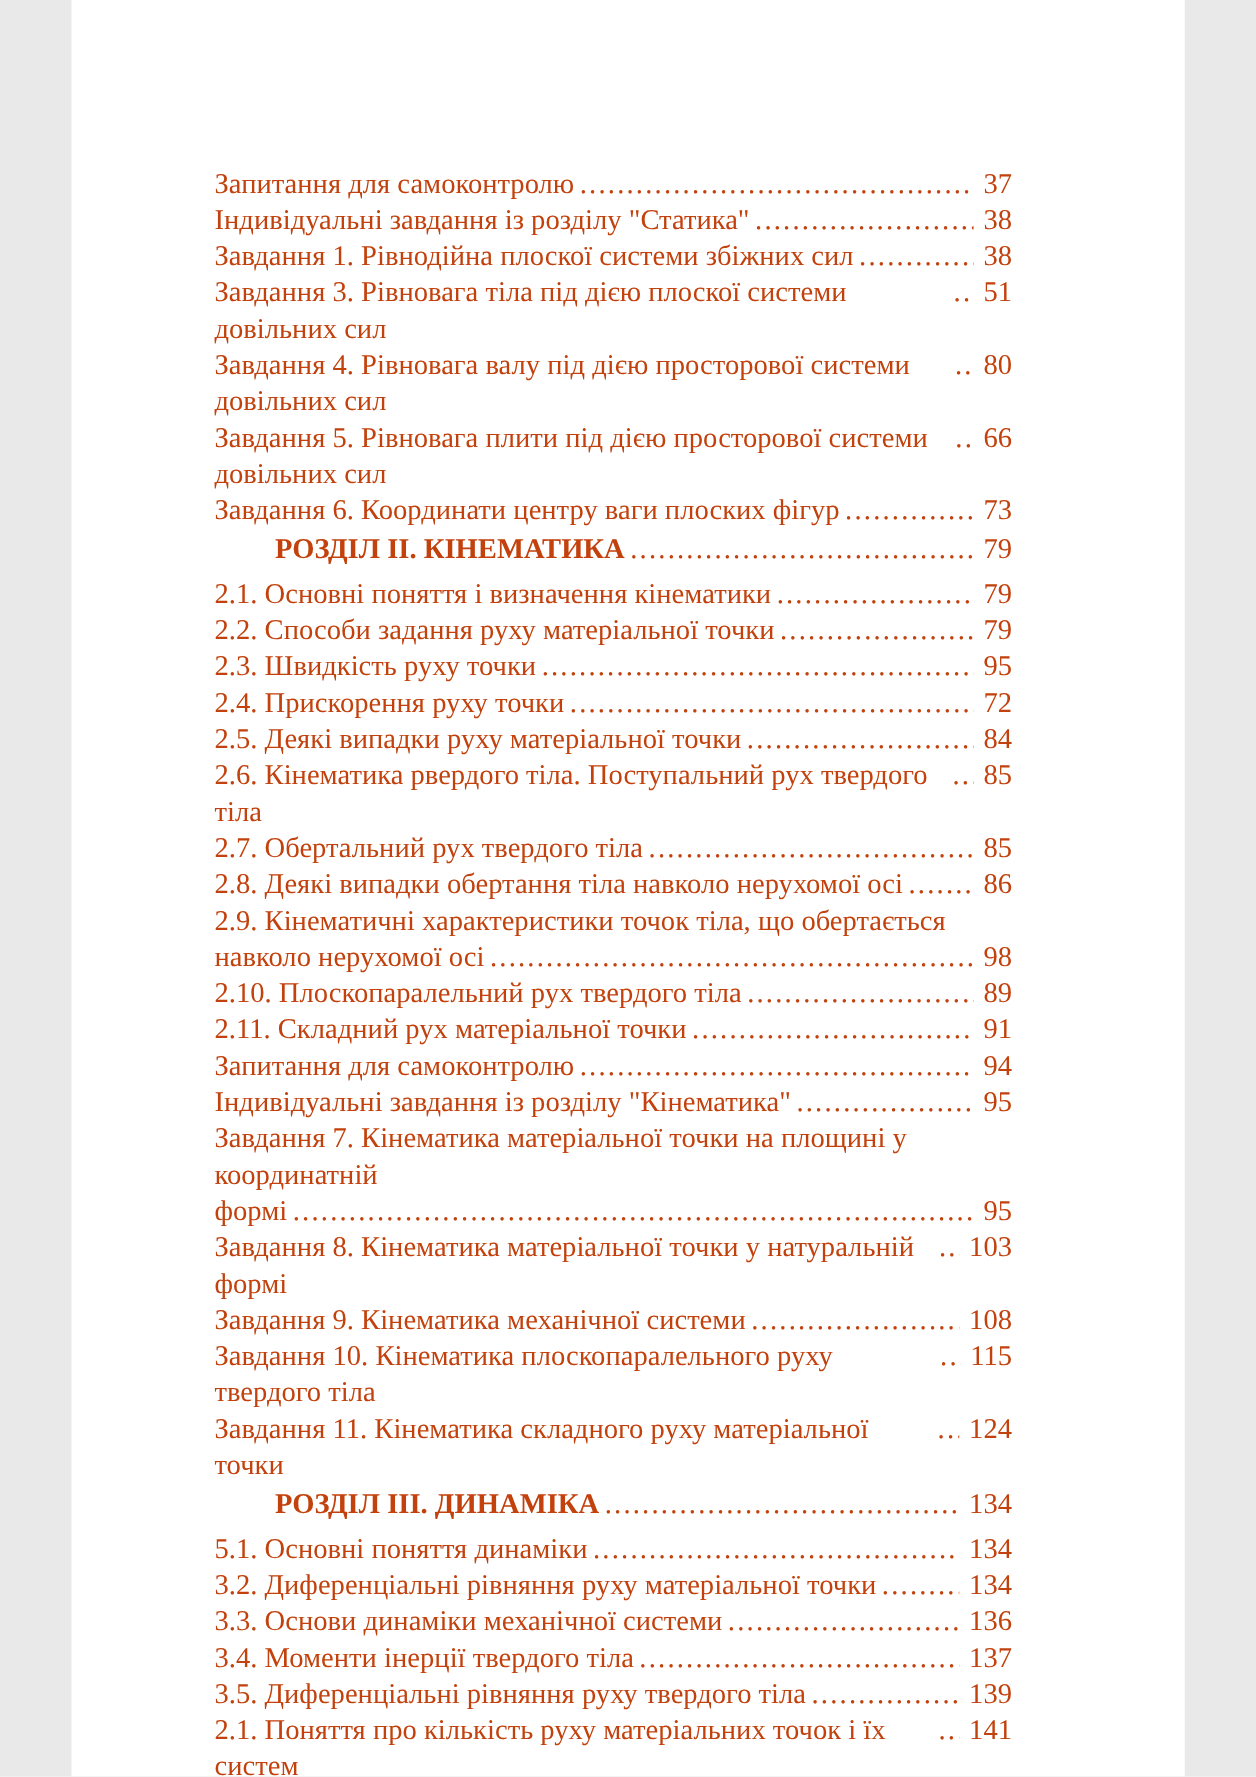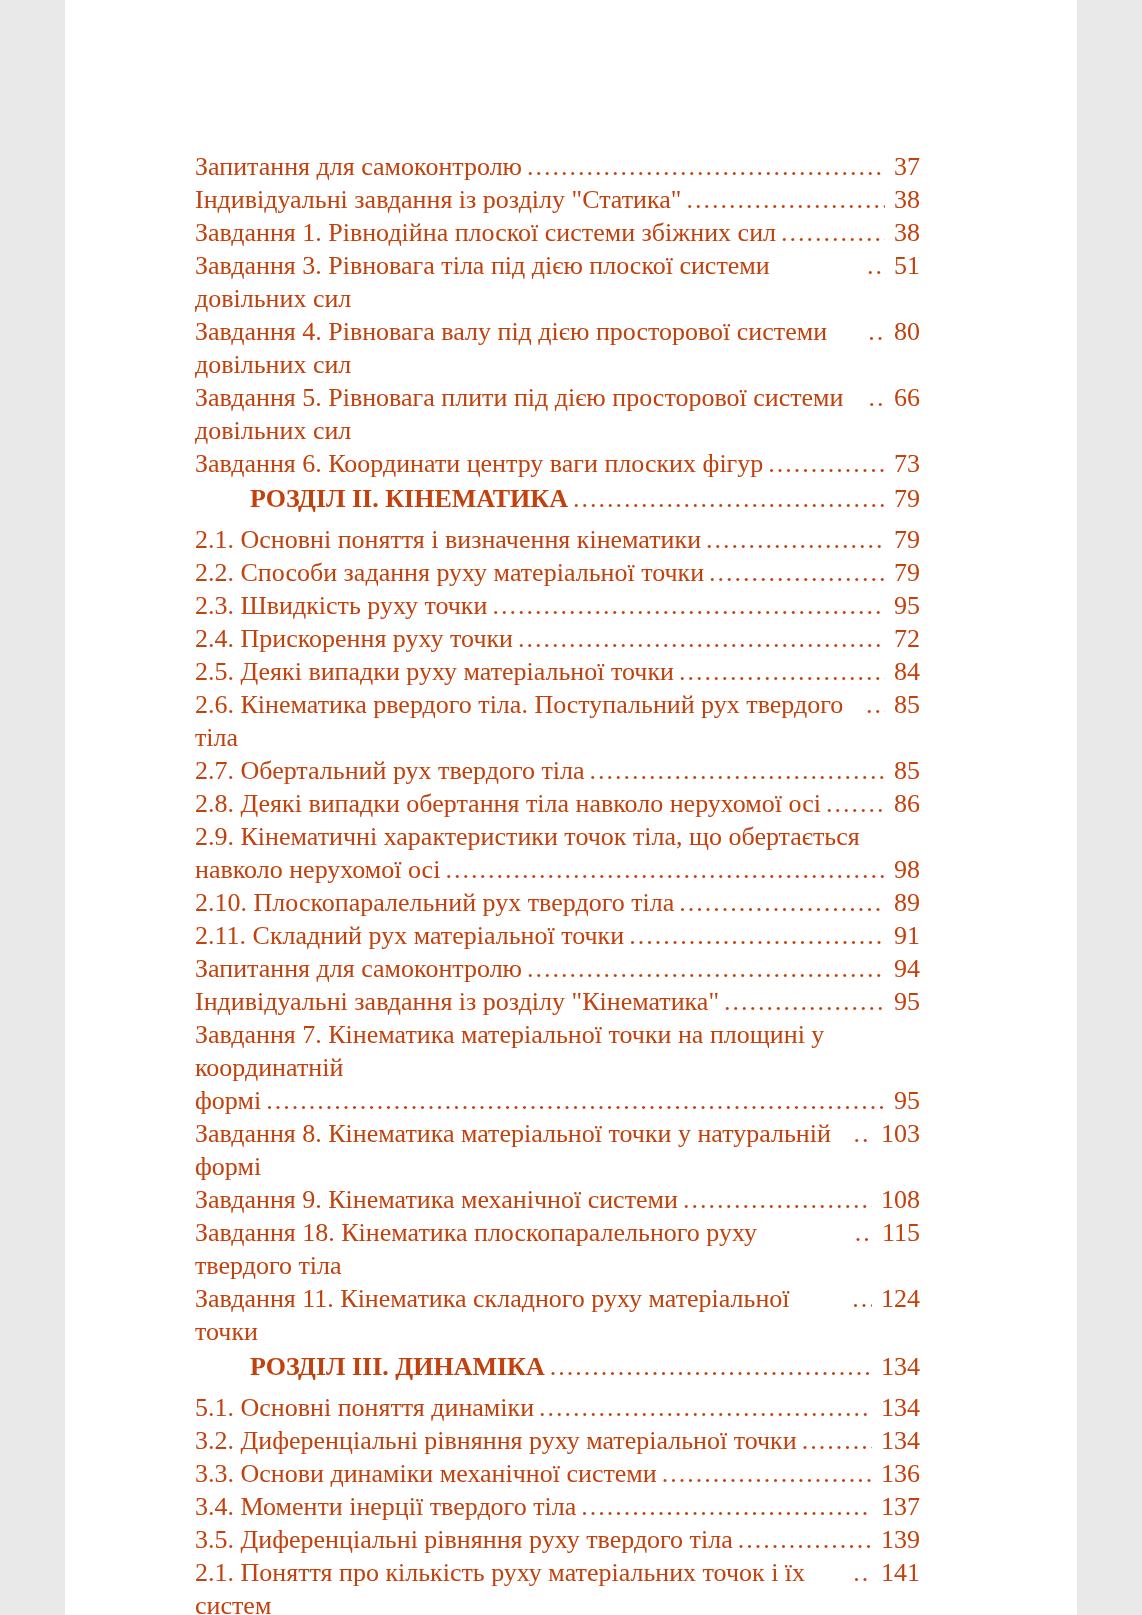--- a/index.html
+++ b/index.html
@@ -183,21 +183,21 @@
         <span class="title">Завдання 8. Кінематика матеріальної точки у натуральній формі</span>
         <span class="leader"></span>
         <span class="pagenum">103</span>
       </div>
       <div class="line">
         <span class="title">Завдання 9. Кінематика механічної системи</span>
         <span class="leader"></span>
         <span class="pagenum">108</span>
       </div>
       <div class="line">
-        <span class="title">Завдання 18. Кінематика плоскопаралельного руху твердого тіла</span>
+        <span class="title">Завдання 10. Кінематика плоскопаралельного руху твердого тіла</span>
         <span class="leader"></span>
         <span class="pagenum">115</span>
       </div>
       <div class="line">
         <span class="title">Завдання 11. Кінематика складного руху матеріальної точки</span>
         <span class="leader"></span>
         <span class="pagenum">124</span>
       </div>
       <div class="line bold indent">
         <span class="title">РОЗДІЛ ІІІ. ДИНАМІКА</span>

